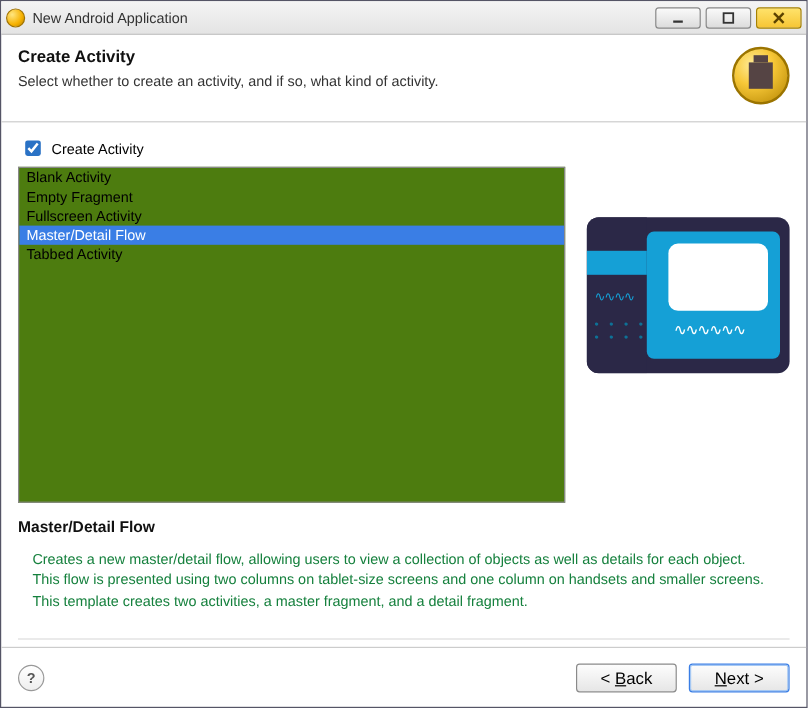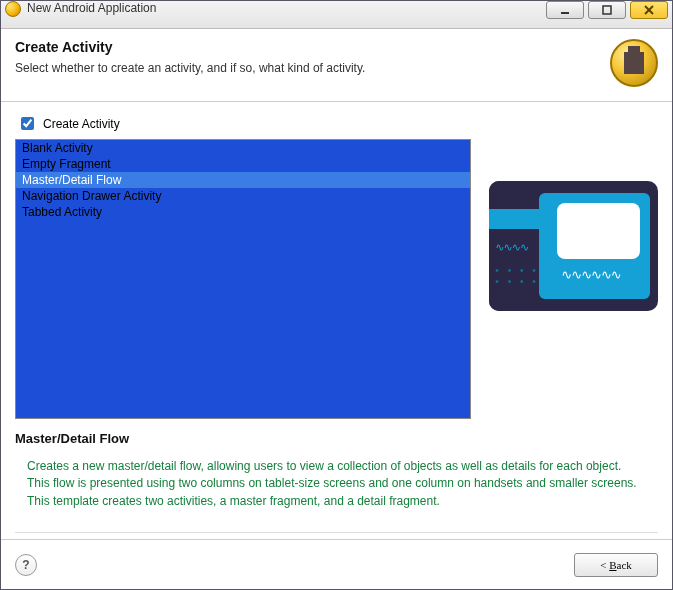--- a/index.html
+++ b/index.html
@@ -14,20 +14,21 @@
     border: 1px solid #556;
     display: flex;
     flex-direction: column;
   }
   
   .titlebar {
     height: 28px;
     background: linear-gradient(#f4f4f4,#e4e4e4);
     border-bottom: 1px solid #bbb;
     display: flex;
+    align-items: center;
     padding: 0 4px;
     gap: 6px;
   }
   .titlebar .appicon {
     width: 16px; height: 16px;
     border-radius: 50%;
     background: radial-gradient(circle at 30% 30%, #ffe680, #f6b100 60%, #b37f00);
     border: 1px solid #a17300;
   }
   .titlebar .title { color: #333; flex: 1; }
@@ -72,21 +73,21 @@
     min-height:0;
   }
   .chkrow { margin: 4px 0 6px 2px; display:flex; align-items:center; gap:6px;}
   .chkrow input { accent-color:#2a72c5; }
 
   .midrow { display:flex; gap:18px; align-items:flex-start; }
   .listbox {
     width: 460px;
     height: 280px;
     border: 1px solid #888;
-    background:#1d4ed8;
+    background:#4d7c0f;
     overflow:auto;
     font-size:12px;
   }
   .listbox .opt {
     padding: 1px 6px;
     cursor:default; user-select:none;
     white-space:nowrap;
   }
   .listbox .opt.selected {
     background:#3a7ee5; color:#fff;
@@ -125,23 +126,22 @@
     width:22px;height:22px;border:1px solid #999;border-radius:50%;
     display:flex;align-items:center;justify-content:center;
     color:#555; font-weight:bold; cursor:pointer;
     background:linear-gradient(#fff,#eee);
   }
   .spacer { flex:1; }
   .btn {
     min-width: 84px; height: 24px;
     border:1px solid #8a8a8a; border-radius:3px;
     background:linear-gradient(#fdfdfd,#e6e6e6);
-    font-size:11px; cursor:pointer;
+    font-size:14px; cursor:pointer;
     padding:0 10px;
-    font-family:Liberation Serif, serif;
   }
   .btn.default { border-color:#3a7ee5; box-shadow:0 0 0 1px #a5c8f3 inset; }
   .btn:disabled { color:#999; cursor:default; }
   .btn .mn { text-decoration:underline; }
 </style>
 </head>
 <body>
 
 <div class="titlebar">
   <div class="appicon"></div>
@@ -180,22 +180,22 @@
 
   <label class="chkrow">
     <input type="checkbox" id="chk" checked="" style="">
     <span>Create Activity</span>
   </label>
 
   <div class="midrow">
     <div class="listbox" id="listbox">
         <div class="opt">Blank Activity</div>
         <div class="opt">Empty Fragment</div>
+        <div class="opt">Fullscreen Activity</div>
         <div class="opt selected">Master/Detail Flow</div>
-        <div class="opt">Navigation Drawer Activity</div>
         <div class="opt">Tabbed Activity</div>
       </div>
 
     <div class="preview">
       <div class="leftbar"></div>
       <div class="leftaccent"></div>
       <div class="zig1">∿∿∿∿</div>
       <div class="dots">• • • •<br>• • • •</div>
       <div class="rightpanel"></div>
       <div class="card"></div>
@@ -210,13 +210,16 @@
 </div>
 
 <div class="bottombar">
   <div class="helpbtn">
     <span>?</span>
   </div>
   <div class="spacer"></div>
   <button class="btn">
     &lt; <span class="mn">B</span>ack
   </button>
+  <button class="btn default">
+    <span class="mn">N</span>ext &gt;
+  </button>
 </div>
 
 </body></html>

